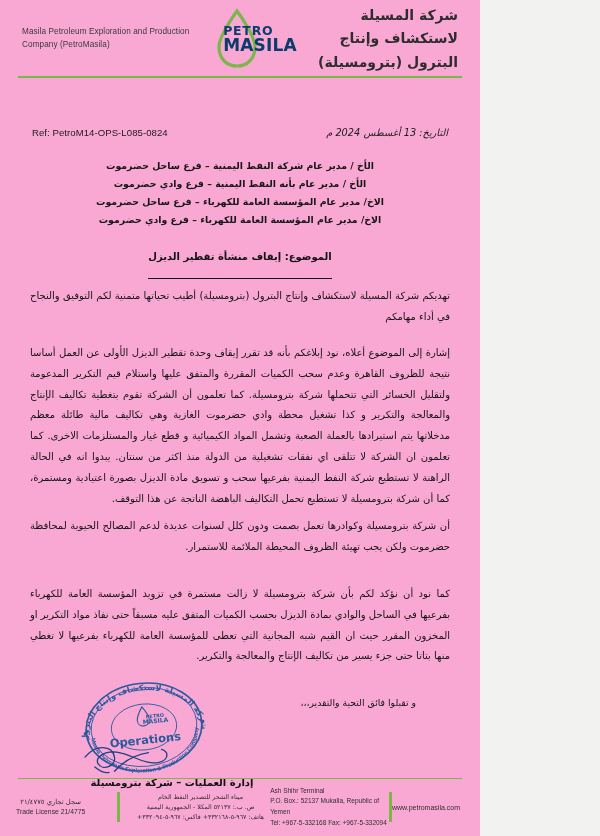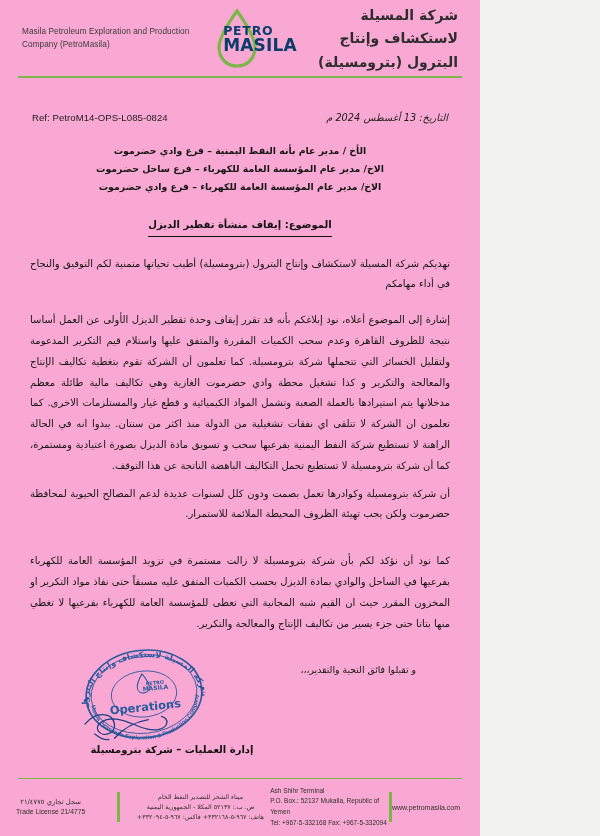--- a/index.html
+++ b/index.html
@@ -69,21 +69,21 @@
   .content{
     padding:0 26px;
     box-sizing:border-box;
     direction:rtl;
   }
   .refline{
     display:flex;
     justify-content:space-between;
     align-items:baseline;
     direction:ltr;
-    margin-top:34px;
+    margin-top:49px;
     padding:0 6px;
   }
   .ref-en{
     font-family:"Liberation Sans","DejaVu Sans",sans-serif;
     font-size:9.6px;
     color:#1b1b1b;
     letter-spacing:.005em;
   }
   .ref-ar{
     direction:rtl;
@@ -109,21 +109,21 @@
     margin-top:18px;
     text-align:center;
     direction:rtl;
   }
   .subject span{
     font-family:"DejaVu Sans","Liberation Sans",sans-serif;
     font-size:10px;
     font-weight:bold;
     color:#111;
     border-bottom:1.2px solid #111;
-    padding-bottom:6px;
+    padding-bottom:16px;
   }
   .para{
     direction:rtl;
     text-align:justify;
     text-justify:inter-word;
     font-family:"DejaVu Sans","Liberation Sans",sans-serif;
     font-size:10px;
     line-height:2.08;
     color:#141414;
     margin:0;
@@ -257,20 +257,21 @@
   </div>
 
   <div class="content">
 
     <div class="refline">
       <div class="ref-en">Ref: PetroM14-OPS-L085-0824</div>
       <div class="ref-ar">التاريخ: 13 أغسطس 2024 م</div>
     </div>
 
     <div class="addressees">
+      <div class="addr">الأخ / مدير عام شركة النفط اليمنية – فرع ساحل حضرموت</div>
       <div class="addr">الأخ / مدير عام بأنه النفط اليمنية – فرع وادي حضرموت</div>
       <div class="addr">الاخ/ مدير عام المؤسسة العامة للكهرباء – فرع ساحل حضرموت</div>
       <div class="addr">الاخ/ مدير عام المؤسسة العامة للكهرباء – فرع وادي حضرموت</div>
     </div>
 
     <div class="subject">
       <span>الموضوع: إيقاف منشأة تقطير الديزل</span>
     </div>
 
     <p class="para p-intro">تهديكم شركة المسيلة لاستكشاف وإنتاج البترول (بترومسيلة) أطيب تحياتها متمنية لكم التوفيق والنجاح في أداء مهامكم</p>

